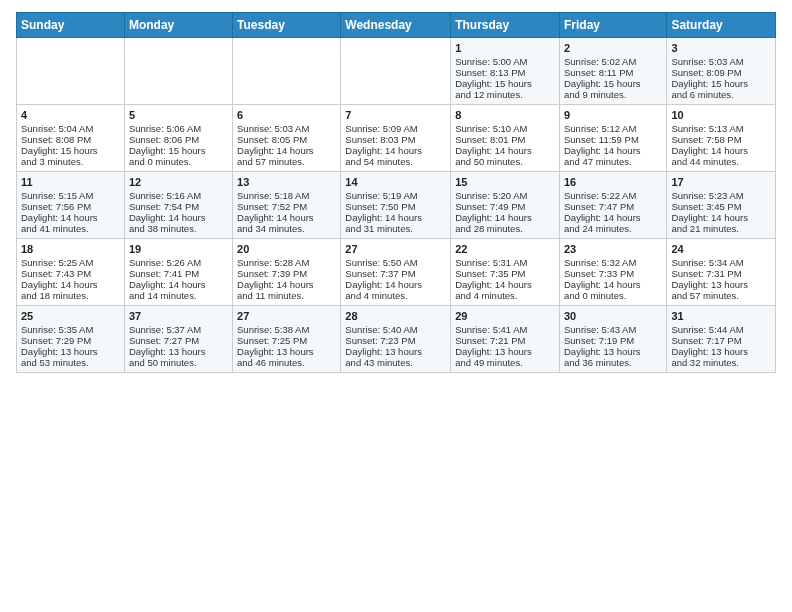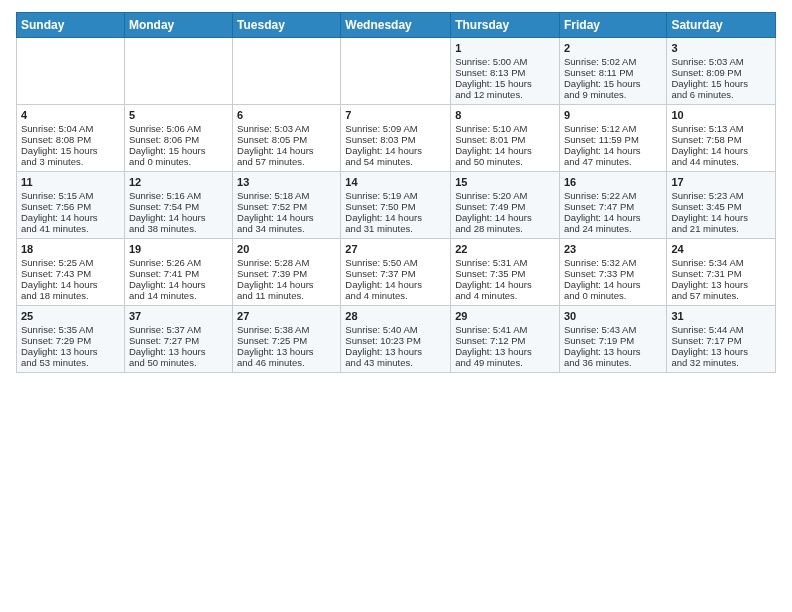--- a/index.html
+++ b/index.html
@@ -255,28 +255,28 @@
           <td>
             <div class="day-num">27</div>
             <div>Sunrise: 5:38 AM</div>
             <div>Sunset: 7:25 PM</div>
             <div>Daylight: 13 hours</div>
             <div>and 46 minutes.</div>
           </td>
           <td>
             <div class="day-num">28</div>
             <div>Sunrise: 5:40 AM</div>
-            <div>Sunset: 10:23 PM</div>
+            <div>Sunset: 7:23 PM</div>
             <div>Daylight: 13 hours</div>
             <div>and 43 minutes.</div>
           </td>
           <td>
             <div class="day-num">29</div>
             <div>Sunrise: 5:41 AM</div>
-            <div>Sunset: 7:12 PM</div>
+            <div>Sunset: 7:21 PM</div>
             <div>Daylight: 13 hours</div>
             <div>and 49 minutes.</div>
           </td>
           <td>
             <div class="day-num">30</div>
             <div>Sunrise: 5:43 AM</div>
             <div>Sunset: 7:19 PM</div>
             <div>Daylight: 13 hours</div>
             <div>and 36 minutes.</div>
           </td>

